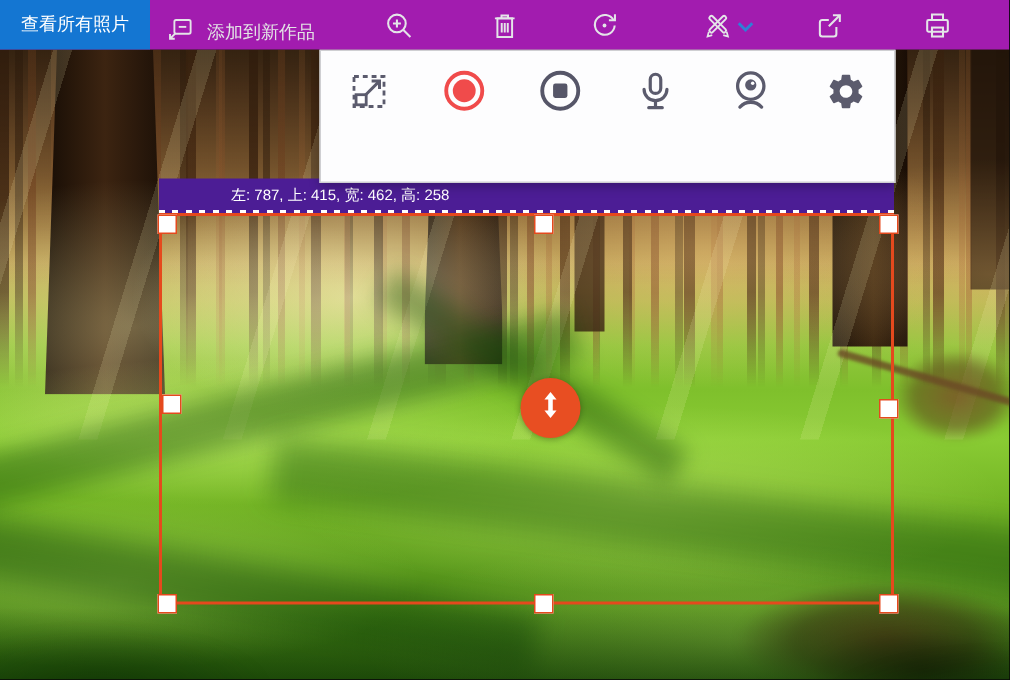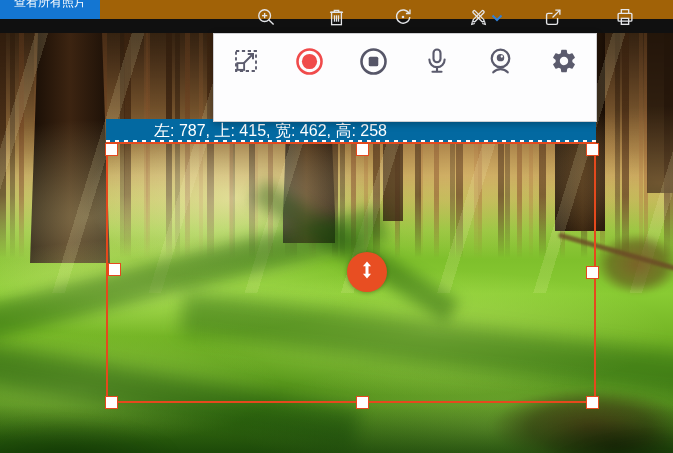--- a/index.html
+++ b/index.html
@@ -72,32 +72,32 @@
     background:radial-gradient(closest-side,rgba(12,45,4,.55),transparent);filter:blur(4px);}
   .cornR{left:540px;top:400px;width:260px;height:90px;
     background:radial-gradient(closest-side,rgba(8,32,3,.6),transparent);filter:blur(4px);}
 
   
   .sel{position:absolute;left:106px;top:142px;width:490px;height:261px;
     border:2px solid #e5491d;z-index:14;}
   .ants{position:absolute;left:106px;top:140px;width:490px;height:2px;z-index:16;
     background:repeating-linear-gradient(90deg,#fff 0 4px,transparent 4px 9px);}
   .coord-bar{position:absolute;left:106px;top:119px;width:490px;height:23px;z-index:15;
-    background:#0369a1;color:#fff;font-size:16px;line-height:23px;padding-left:48px;}
+    background:#4c1d95;color:#fff;font-size:10px;line-height:23px;padding-left:48px;}
   .handle{position:absolute;width:13px;height:13px;background:#fff;
     border:1px solid #e5491d;z-index:17;}
   .h-tl{left:105px;top:143px;} .h-tm{left:356px;top:143px;} .h-tr{left:586px;top:143px;}
   .h-ml{left:108px;top:263px;} .h-mr{left:586px;top:266px;}
   .h-bl{left:105px;top:396px;} .h-bm{left:356px;top:396px;} .h-br{left:586px;top:396px;}
   .drag-btn{position:absolute;left:347px;top:252px;width:40px;height:40px;border-radius:50%;
     background:#e84e22;z-index:18;display:flex;align-items:center;justify-content:center;
     box-shadow:0 1px 4px rgba(0,0,0,.3);}
 
   
-  .toolbar{position:absolute;left:0;top:0;right:0;height:19px;background:#a16207;z-index:50;
+  .toolbar{position:absolute;left:0;top:0;right:0;height:33px;background:#a21caf;z-index:50;
     display:flex;align-items:flex-end;}
   .btn-view-all{width:100px;height:33px;background:#1476d2;color:#fff;font-size:12px;
     display:flex;align-items:center;justify-content:center;cursor:default;}
   .add-to{display:flex;align-items:center;gap:8px;margin-left:10px;color:#e3e3e5;font-size:12px;}
   .tb-ico{position:absolute;top:6px;width:22px;height:22px;display:flex;
     align-items:center;justify-content:center;}
   .tb-zoom{left:255px;} .tb-trash{left:325px;} .tb-rot{left:392px;}
   .tb-edit{left:467px;} .tb-chev{left:490px;top:11px;width:14px;height:14px;}
   .tb-share{left:542px;} .tb-print{left:614px;}
 
@@ -163,20 +163,30 @@
           <path d="M12 21.4L16.4 16H7.6z"></path>
         </g>
       </svg>
     </span>
   </div>
 
   <div class="toolbar">
     <div class="btn-view-all">
       <span>查看所有照片</span>
     </div>
+    <div class="add-to">
+      <span>
+        <svg width="20" height="20" viewBox="0 0 24 24" fill="none" stroke="#e4e5e8" stroke-width="1.5">
+          <rect x="7.5" y="4" width="13" height="11" rx="1.4"></rect>
+          <line x1="11" y1="9.5" x2="17" y2="9.5"></line>
+          <path d="M8.5 14.5L4 19M4 15.2V19h3.8"></path>
+        </svg>
+      </span>
+      <span>添加到新作品</span>
+    </div>
 
     <div class="tb-ico tb-zoom">
       <svg width="22" height="22" viewBox="0 0 24 24" fill="none" stroke="#e4e5e8" stroke-width="1.5">
         <circle cx="10.5" cy="10.5" r="6.4"></circle>
         <line x1="15.2" y1="15.2" x2="20.3" y2="20.3"></line>
         <line x1="7.6" y1="10.5" x2="13.4" y2="10.5"></line>
         <line x1="10.5" y1="7.6" x2="10.5" y2="13.4"></line>
       </svg>
     </div>
     <div class="tb-ico tb-trash">

